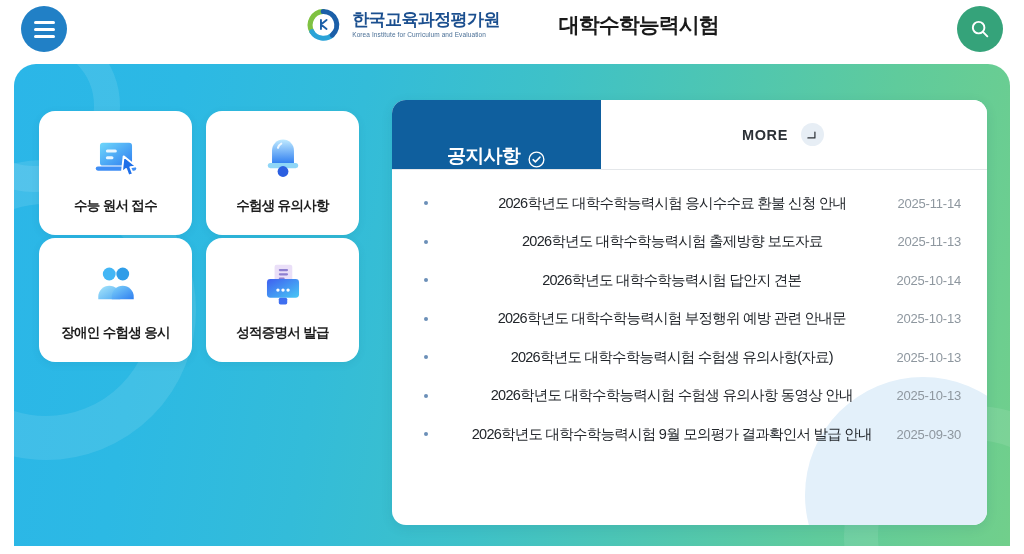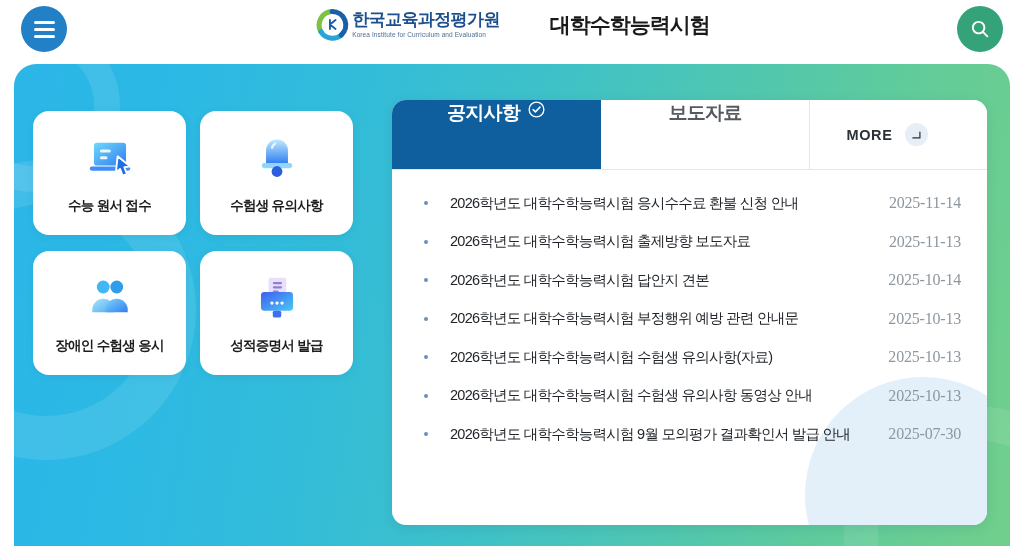--- a/index.html
+++ b/index.html
@@ -16,21 +16,21 @@
     background:#ffffff; z-index:20;
   }
   .menu-btn {
     position:absolute; left:21px; top:6px; width:46px; height:46px;
     border-radius:50%; background:#2180c6; border:none; cursor:pointer;
     display:flex; flex-direction:column; align-items:center; justify-content:center; gap:4px;
   }
   .menu-btn span { display:block; width:21px; height:3px; border-radius:2px; background:#fff; }
   .brand {
     position:absolute; left:50%; top:7px; transform:translateX(-50%);
-    display:flex; align-items:center; gap:2px; white-space:nowrap;
+    display:flex; align-items:center; gap:11px; white-space:nowrap;
   }
   .brand-mark { width:36px; height:36px; flex:0 0 36px; }
   .brand-kice { display:flex; flex-direction:column; justify-content:center; }
   .brand-kice-ko {
     font-size:17px; font-weight:bold; color:#1b4f8f; letter-spacing:-0.6px; line-height:1.1;
   }
   .brand-kice-en {
     font-size:6.5px; color:#4a6f96; letter-spacing:0.1px; line-height:1.3; margin-top:1px;
   }
   .brand-title {
@@ -54,23 +54,23 @@
     position:absolute; border-radius:50%;
     border:44px solid rgba(255,255,255,0.10);
   }
   .hero-ring.r1 { left:-118px; top:96px; width:300px; height:300px; }
   .hero-ring.r2 { left:-66px; top:-44px; width:172px; height:172px; border-width:26px; }
   .hero-ring.r3 { right:-94px; bottom:-120px; width:260px; height:260px; border-width:34px;
                   border-color:rgba(255,255,255,0.09); }
 
   
   .quick {
-    position:absolute; left:19px; top:47px;
+    position:absolute; left:25px; top:47px;
     display:grid; grid-template-columns:153px 153px; grid-template-rows:124px 124px 124px;
-    gap:16px 14px;
+    gap:3px 14px;
   }
   .qcard {
     background:#fff; border-radius:16px; cursor:pointer;
     display:flex; flex-direction:column; align-items:center; justify-content:center;
     box-shadow:0 2px 8px rgba(0,60,90,0.08);
   }
   .qicon { width:54px; height:54px; display:block; margin-bottom:12px; }
   .qlabel {
     font-size:13.5px; font-weight:bold; color:#1d1d1d; letter-spacing:-0.7px; white-space:nowrap;
   }
@@ -82,21 +82,21 @@
     box-shadow:0 3px 12px rgba(0,60,90,0.10);
   }
   .board-blob {
     position:absolute; right:-54px; bottom:-88px; width:236px; height:236px;
     border-radius:50%; background:#e3f0fa; pointer-events:none;
   }
   .tabs {
     position:relative; display:flex; height:70px; border-bottom:1px solid #e4e7ea; z-index:2;
   }
   .tab {
-    display:flex; align-items:flex-start; justify-content:center; gap:7px;
+    display:flex; align-items:flex-end; justify-content:center; gap:7px;
     cursor:pointer; background:#fff; border:none;
     font-size:19px; font-weight:bold; color:#555a60; letter-spacing:-0.8px;
     border-right:1px solid #e4e7ea; flex:0 0 209px; height:100%;
   }
   .tab.active { background:#0f5f9e; color:#ffffff; border-right:none; }
   .tab-more {
     flex:1; display:flex; align-items:center; justify-content:center; gap:13px;
     cursor:pointer; background:#fff; border:none; border-right:none;
     font-size:14.5px; font-weight:bold; color:#2c3137; letter-spacing:0.6px;
     padding-right:22px;
@@ -109,24 +109,24 @@
   .notices { position:relative; z-index:2; padding:14px 26px 0 32px; }
   .notice {
     display:flex; align-items:center; height:38.5px; cursor:pointer;
   }
   .bullet {
     width:4px; height:4px; border-radius:50%; background:#6b8fb8;
     flex:0 0 4px; margin-right:22px;
   }
   .ntitle {
     font-size:14.5px; color:#22262b; letter-spacing:-0.75px;
-    white-space:nowrap; overflow:hidden; text-overflow:ellipsis; flex:1;
+    white-space:nowrap; overflow:hidden; text-overflow:ellipsis; flex:1;text-align:center;
   }
   .ndate {
-    font-size:16px; color:#8e979f; letter-spacing:-0.2px; margin-left:3px; flex:0 0 auto;font-family:Liberation Serif, serif;
+    font-size:13px; color:#8e979f; letter-spacing:-0.2px; margin-left:3px; flex:0 0 auto;
   }
 </style>
 </head>
 <body>
 
 <div class="page">
 
   <div class="header">
 
     <button class="menu-btn">
@@ -246,23 +246,20 @@
       <div class="board-blob"></div>
 
       <div class="tabs">
         <button class="tab active">
           <span>공지사항</span>
           <svg width="19" height="19" viewBox="0 0 24 24">
             <circle cx="12" cy="12" r="9.3" fill="none" stroke="#ffffff" stroke-width="1.7"></circle>
             <path d="M7.7 12.2 L10.6 15 L16.4 9" fill="none" stroke="#ffffff" stroke-width="1.9" stroke-linecap="round" stroke-linejoin="round"></path>
           </svg>
         </button>
-        <button class="tab">
-          <span>보도자료</span>
-        </button>
         <button class="tab-more">
           <span>MORE</span>
           <span class="more-circ">
             <svg width="14" height="14" viewBox="0 0 24 24">
               <path d="M5 17 L17 17 L17 7" fill="none" stroke="#2c3137" stroke-width="2.1" stroke-linecap="round" stroke-linejoin="round"></path>
             </svg>
           </span>
         </button>
       </div>
 
@@ -293,18 +290,18 @@
           <span class="ndate">2025-10-13</span>
         </div>
         <div class="notice">
           <span class="bullet"></span>
           <span class="ntitle">2026학년도 대학수학능력시험 수험생 유의사항 동영상 안내</span>
           <span class="ndate">2025-10-13</span>
         </div>
         <div class="notice">
           <span class="bullet"></span>
           <span class="ntitle">2026학년도 대학수학능력시험 9월 모의평가 결과확인서 발급 안내</span>
-          <span class="ndate">2025-07-30</span>
+          <span class="ndate">2025-09-30</span>
         </div>
       </div>
     </div>
   </div>
 </div>
 
 </body></html>

